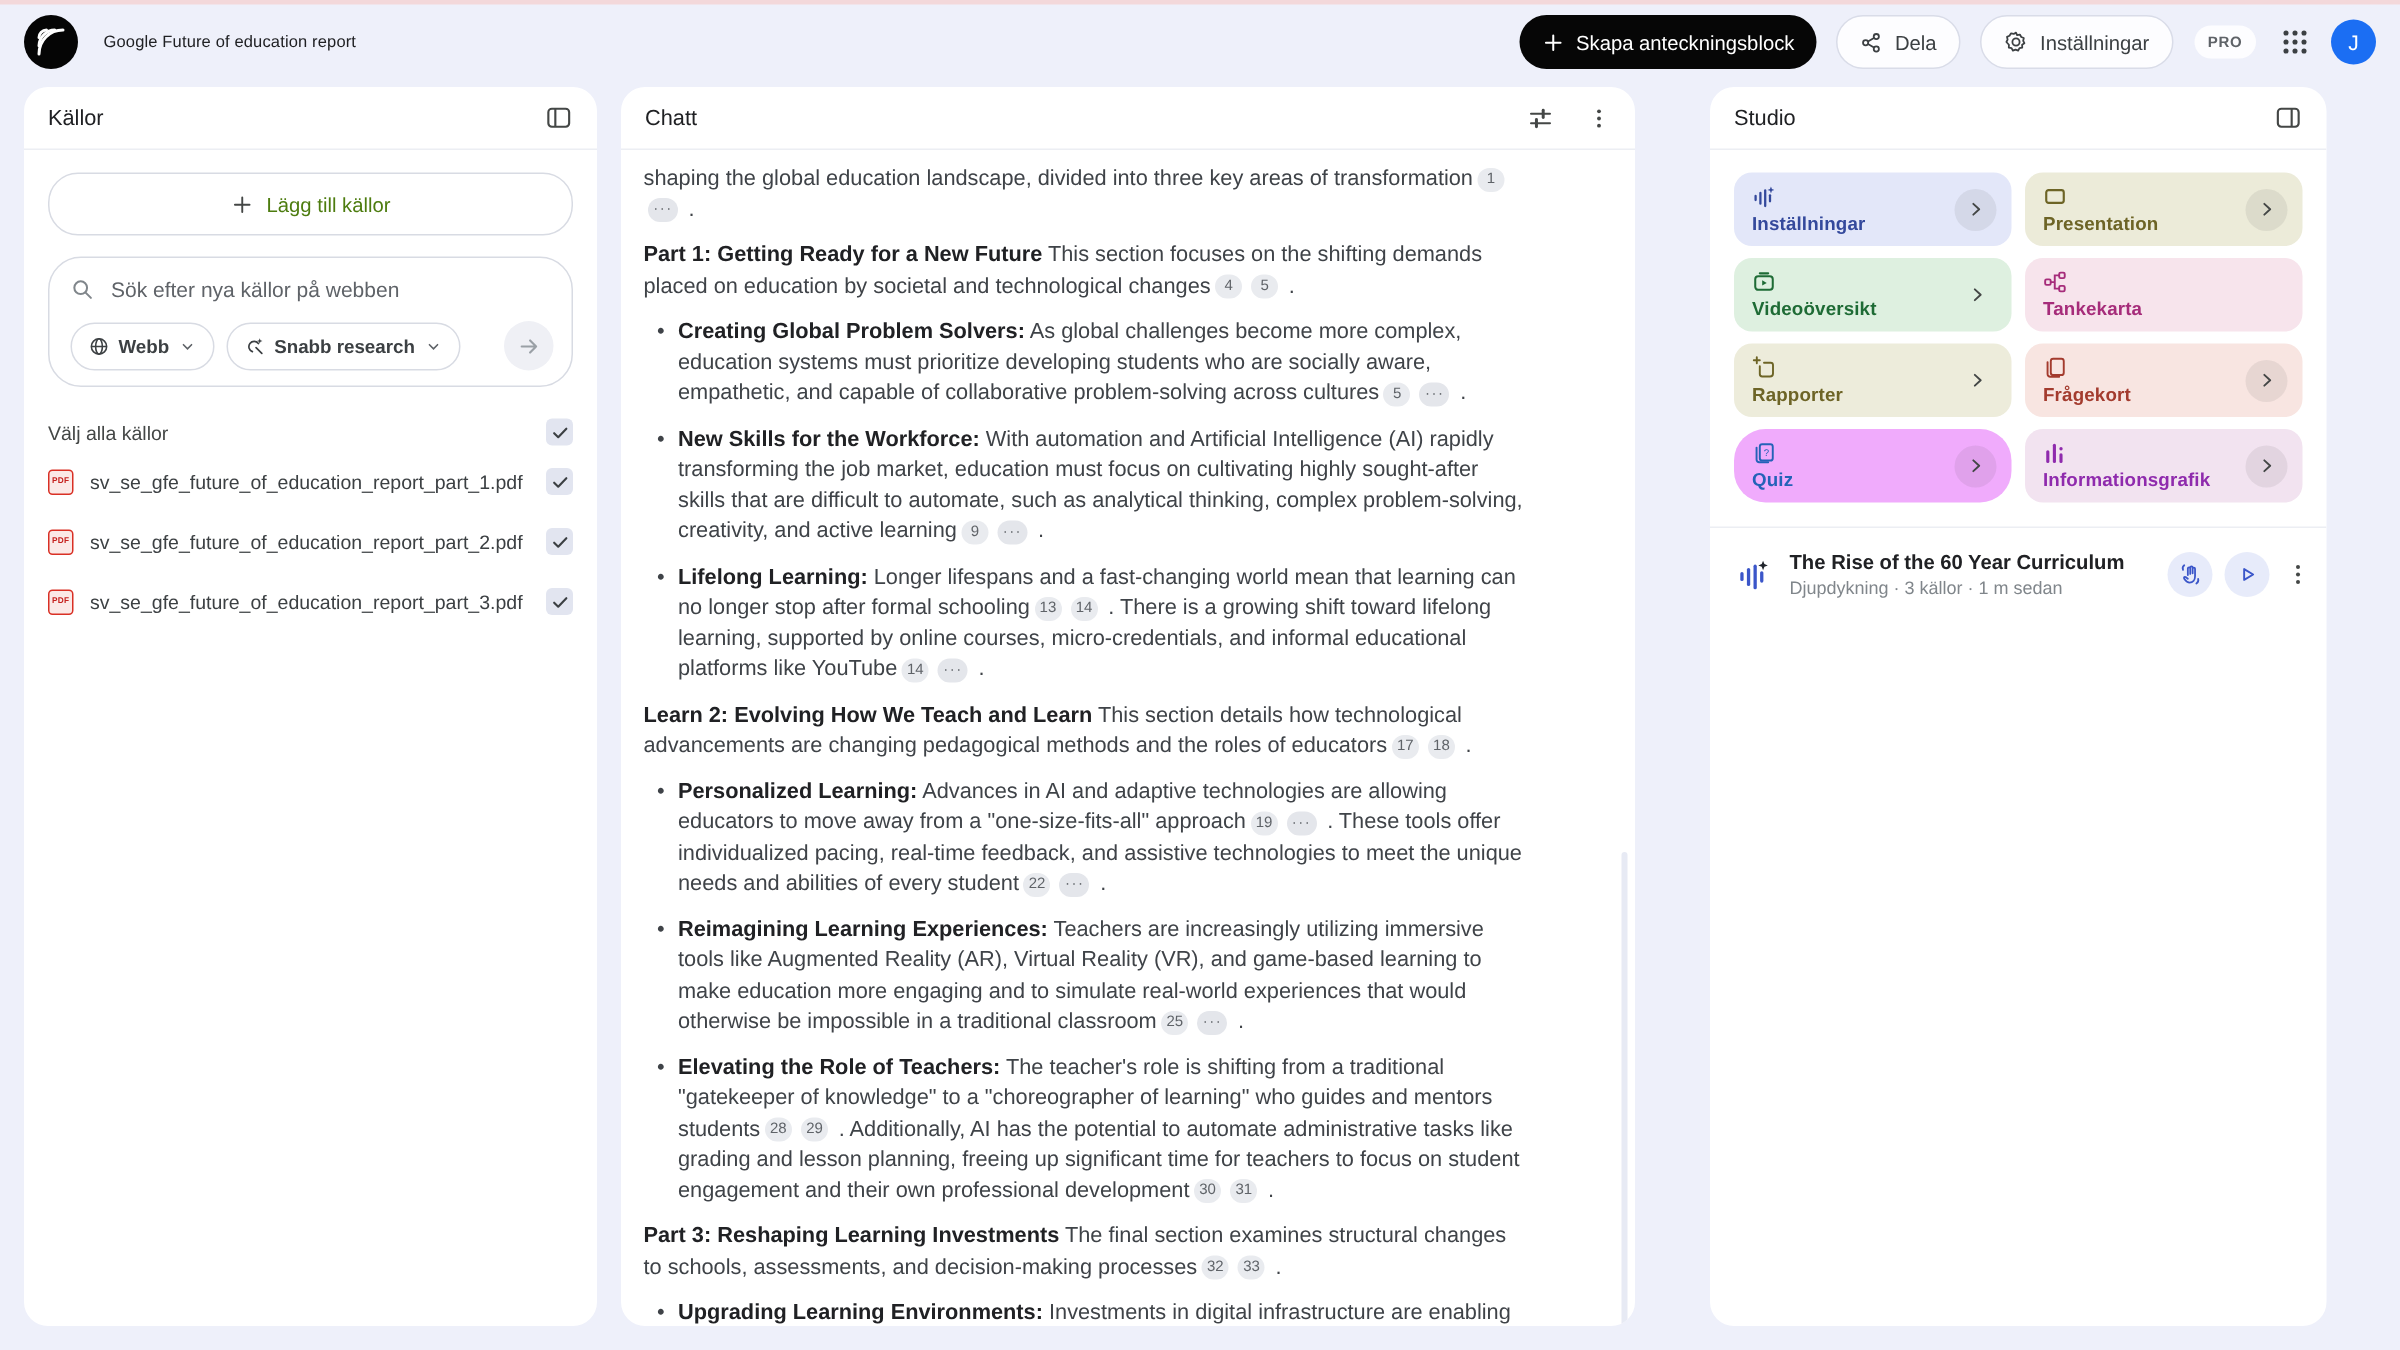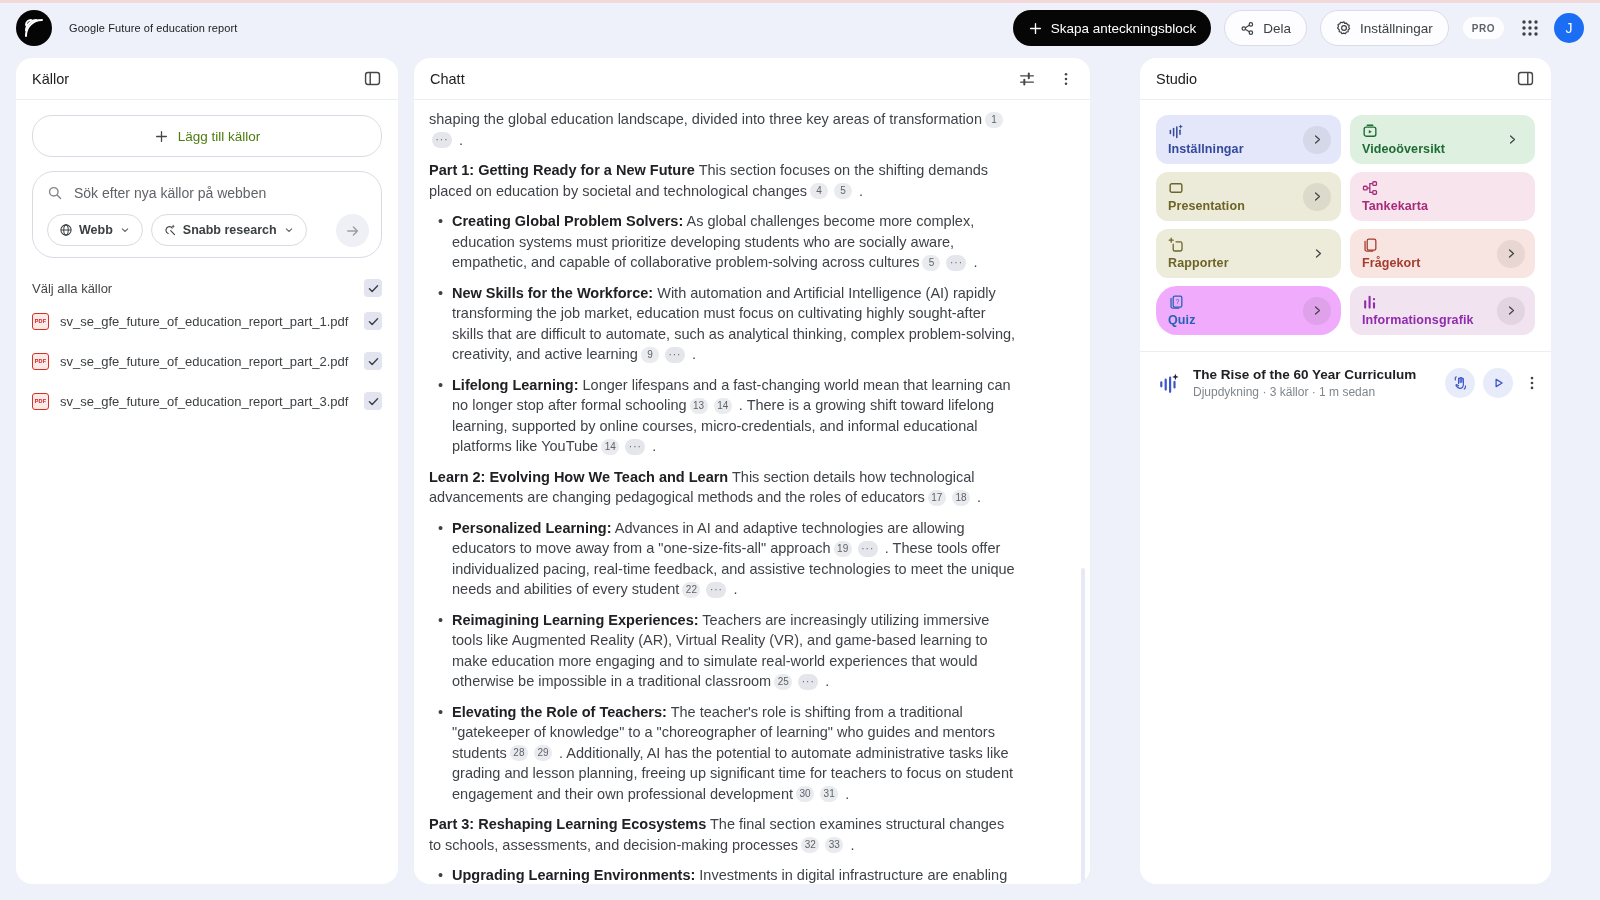--- a/index.html
+++ b/index.html
@@ -39,21 +39,21 @@
   .panel-header .hspacer{flex:1;}
   .collapse-icon{width:19px;height:19px;color:#444746;}
 
   
   .add-sources-btn{margin:15px 16px 14px;height:40px;border:1px solid #d8dbe3;border-radius:20px;display:flex;align-items:center;justify-content:center;gap:9px;font-size:13.5px;color:#4d7c0f;background:#fff;}
   .add-sources-btn .icon{width:15px;height:15px;color:#444746;}
   .search-box{margin:0 16px;border:1px solid #d8dbe3;border-radius:22px;padding:13px 12px 10px 14px;}
   .search-row{display:flex;align-items:center;gap:11px;}
   .search-row .icon{width:16px;height:16px;color:#80868b;}
   .search-placeholder{font-size:14px;color:#5f6368;}
-  .filter-row{display:flex;align-items:flex-start;gap:8px;margin-top:13px;}
+  .filter-row{display:flex;align-items:center;gap:8px;margin-top:13px;}
   .select-chip{height:30px;border:1px solid #d8dbe3;border-radius:16px;display:flex;align-items:center;gap:6px;padding:0 11px;font-size:12.5px;font-weight:bold;color:#3c4043;background:#fff;}
   .select-chip .icon{width:14px;height:14px;color:#3c4043;}
   .select-chip .caret{width:12px;height:12px;color:#5f6368;}
   .submit-circle{margin-left:auto;width:33px;height:33px;border-radius:50%;background:#eff0f5;display:flex;align-items:center;justify-content:center;color:#9aa0a6;}
   .submit-circle .icon{width:16px;height:16px;}
   .select-all-row{display:flex;align-items:center;margin:21px 16px 4px;font-size:13px;color:#444746;}
   .checkbox{margin-left:auto;width:18px;height:18px;border-radius:4px;background:#e2e5f0;display:flex;align-items:center;justify-content:center;color:#3c4043;}
   .checkbox svg{width:13px;height:13px;}
   .source-row{display:flex;align-items:center;gap:11px;padding:11px 16px;}
   .pdf-icon{width:17px;height:17px;border-radius:3px;background:#fbe9e7;border:1.4px solid #d93025;box-sizing:border-box;color:#c5221f;font-size:5.5px;font-weight:bold;display:flex;align-items:center;justify-content:center;letter-spacing:.2px;}
@@ -295,21 +295,21 @@
   <div class="chat-body" data-interactable="false">
       <div class="chat-para" data-interactable="false">shaping the global education landscape, divided into three key areas of transformation<span class="chip" data-interactable="true">1</span><span class="chip chip-dots" data-interactable="true">···</span> .</div>
       <div class="chat-para" data-interactable="false"><b>Part 1: Getting Ready for a New Future</b> This section focuses on the shifting demands placed on education by societal and technological changes<span class="chip" data-interactable="true">4</span><span class="chip" data-interactable="true">5</span> .</div>
       <div class="chat-bullet" data-interactable="false"><b>Creating Global Problem Solvers:</b> As global challenges become more complex, education systems must prioritize developing students who are socially aware, empathetic, and capable of collaborative problem-solving across cultures<span class="chip" data-interactable="true">5</span><span class="chip chip-dots" data-interactable="true">···</span> .</div>
       <div class="chat-bullet" data-interactable="false"><b>New Skills for the Workforce:</b> With automation and Artificial Intelligence (AI) rapidly transforming the job market, education must focus on cultivating highly sought-after skills that are difficult to automate, such as analytical thinking, complex problem-solving, creativity, and active learning<span class="chip" data-interactable="true">9</span><span class="chip chip-dots" data-interactable="true">···</span> .</div>
       <div class="chat-bullet" data-interactable="false"><b>Lifelong Learning:</b> Longer lifespans and a fast-changing world mean that learning can no longer stop after formal schooling<span class="chip" data-interactable="true">13</span><span class="chip" data-interactable="true">14</span> . There is a growing shift toward lifelong learning, supported by online courses, micro-credentials, and informal educational platforms like YouTube<span class="chip" data-interactable="true">14</span><span class="chip chip-dots" data-interactable="true">···</span> .</div>
       <div class="chat-para" data-interactable="false"><b>Learn 2: Evolving How We Teach and Learn</b> This section details how technological advancements are changing pedagogical methods and the roles of educators<span class="chip" data-interactable="true">17</span><span class="chip" data-interactable="true">18</span> .</div>
       <div class="chat-bullet" data-interactable="false"><b>Personalized Learning:</b> Advances in AI and adaptive technologies are allowing educators to move away from a "one-size-fits-all" approach<span class="chip" data-interactable="true">19</span><span class="chip chip-dots" data-interactable="true">···</span> . These tools offer individualized pacing, real-time feedback, and assistive technologies to meet the unique needs and abilities of every student<span class="chip" data-interactable="true">22</span><span class="chip chip-dots" data-interactable="true">···</span> .</div>
       <div class="chat-bullet" data-interactable="false"><b>Reimagining Learning Experiences:</b> Teachers are increasingly utilizing immersive tools like Augmented Reality (AR), Virtual Reality (VR), and game-based learning to make education more engaging and to simulate real-world experiences that would otherwise be impossible in a traditional classroom<span class="chip" data-interactable="true">25</span><span class="chip chip-dots" data-interactable="true">···</span> .</div>
       <div class="chat-bullet" data-interactable="false"><b>Elevating the Role of Teachers:</b> The teacher's role is shifting from a traditional "gatekeeper of knowledge" to a "choreographer of learning" who guides and mentors students<span class="chip" data-interactable="true">28</span><span class="chip" data-interactable="true">29</span> . Additionally, AI has the potential to automate administrative tasks like grading and lesson planning, freeing up significant time for teachers to focus on student engagement and their own professional development<span class="chip" data-interactable="true">30</span><span class="chip" data-interactable="true">31</span> .</div>
-      <div class="chat-para" data-interactable="false"><b>Part 3: Reshaping Learning Ecosystems</b> The final section examines structural changes to schools, assessments, and decision-making processes<span class="chip" data-interactable="true">32</span><span class="chip" data-interactable="true">33</span> .</div>
+      <div class="chat-para" data-interactable="false"><b>Part 3: Reshaping Learning Investments</b> The final section examines structural changes to schools, assessments, and decision-making processes<span class="chip" data-interactable="true">32</span><span class="chip" data-interactable="true">33</span> .</div>
       <div class="chat-bullet" data-interactable="false"><b>Upgrading Learning Environments:</b> Investments in digital infrastructure are enabling schools to innovate their physical and digital spaces . This supports new educational models like flipped classrooms, blended learning, and hybrid learning, transforming both when and where education takes place .</div>
     </div>
   <div class="chat-scrollbar" data-interactable="true"></div>
 </div>
 
 <div class="panel panel-studio" data-interactable="false">
   <div class="panel-header" data-interactable="false">
     <span class="panel-title" data-interactable="false">Studio</span>
     <span class="hspacer"></span>
     <span class="icon collapse-icon" data-interactable="true">
@@ -327,36 +327,36 @@
             <line x1="7" y1="7" x2="7" y2="16"></line>
             <line x1="11" y1="5" x2="11" y2="18"></line>
             <line x1="15" y1="9" x2="15" y2="14"></line>
             <path d="M15.8 1.6l.8 2.1 2.1.8-2.1.8-.8 2.1-.8-2.1-2.1-.8 2.1-.8z" fill="currentColor" stroke="none"></path>
           </svg>
         </span><span class="card-label" data-interactable="false">Inställningar</span><span class="card-chevron" data-interactable="true">
           <svg viewBox="0 0 20 20" fill="none" stroke="currentColor" stroke-width="2" stroke-linecap="round" stroke-linejoin="round">
             <path d="M7 4.5l6 5.5-6 5.5"></path>
           </svg>
         </span></div>
+      <div class="studio-card" data-interactable="true" style="background: rgb(236, 235, 217); color: rgb(109, 100, 38);"><span class="icon card-icon" data-interactable="false">
+          <svg viewBox="0 0 20 20" fill="none" stroke="currentColor" stroke-width="1.8">
+            <rect x="2.7" y="4.7" width="14.6" height="10.6" rx="2"></rect>
+          </svg>
+        </span><span class="card-label" data-interactable="false">Presentation</span><span class="card-chevron" data-interactable="true">
+          <svg viewBox="0 0 20 20" fill="none" stroke="currentColor" stroke-width="2" stroke-linecap="round" stroke-linejoin="round">
+            <path d="M7 4.5l6 5.5-6 5.5"></path>
+          </svg>
+        </span></div>
       <div class="studio-card" data-interactable="true" style="background: rgb(222, 240, 224); color: rgb(30, 107, 53);"><span class="icon card-icon" data-interactable="false">
           <svg viewBox="0 0 20 20" fill="none" stroke="currentColor" stroke-width="1.7">
             <rect x="2.7" y="5.2" width="14.6" height="11.3" rx="2.5"></rect>
             <path d="M8.5 8.6l3.8 2.2-3.8 2.2z" fill="currentColor" stroke="none"></path>
             <line x1="6.5" y1="2.8" x2="13.5" y2="2.8" stroke-linecap="round"></line>
           </svg>
         </span><span class="card-label" data-interactable="false">Videoöversikt</span><span class="card-chevron plain" data-interactable="true">
-          <svg viewBox="0 0 20 20" fill="none" stroke="currentColor" stroke-width="2" stroke-linecap="round" stroke-linejoin="round">
-            <path d="M7 4.5l6 5.5-6 5.5"></path>
-          </svg>
-        </span></div>
-      <div class="studio-card" data-interactable="true" style="background: rgb(236, 235, 217); color: rgb(109, 100, 38);"><span class="icon card-icon" data-interactable="false">
-          <svg viewBox="0 0 20 20" fill="none" stroke="currentColor" stroke-width="1.8">
-            <rect x="2.7" y="4.7" width="14.6" height="10.6" rx="2"></rect>
-          </svg>
-        </span><span class="card-label" data-interactable="false">Presentation</span><span class="card-chevron" data-interactable="true">
           <svg viewBox="0 0 20 20" fill="none" stroke="currentColor" stroke-width="2" stroke-linecap="round" stroke-linejoin="round">
             <path d="M7 4.5l6 5.5-6 5.5"></path>
           </svg>
         </span></div>
       <div class="studio-card" data-interactable="true" style="background: rgb(247, 228, 236); color: rgb(166, 44, 122);"><span class="icon card-icon" data-interactable="false">
           <svg viewBox="0 0 20 20" fill="none" stroke="currentColor" stroke-width="1.6">
             <rect x="1.8" y="7.8" width="4.6" height="4.6" rx="1.2"></rect>
             <rect x="13.5" y="2.2" width="4.6" height="4.6" rx="1.2"></rect>
             <rect x="13.5" y="13.2" width="4.6" height="4.6" rx="1.2"></rect>
             <path d="M6.4 10.1h3.4V4.5h3.7M9.8 10.1v5.4h3.7"></path>

